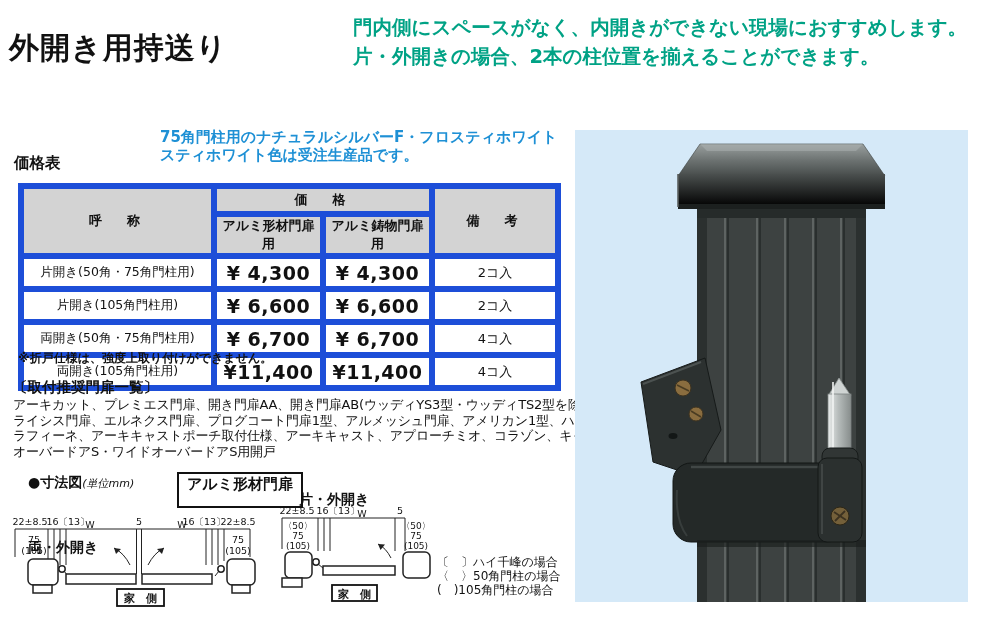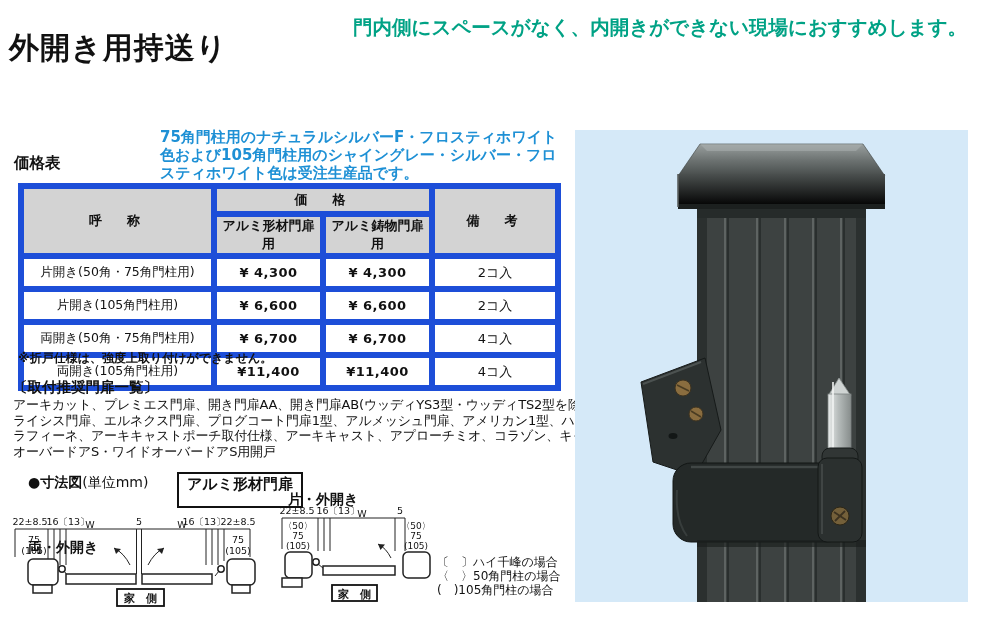--- a/index.html
+++ b/index.html
@@ -13,51 +13,51 @@
   .headline{left:353px;top:13px;font-size:19.5px;font-weight:bold;color:#00a285;line-height:29px;white-space:nowrap;}
   .order-note{left:160px;top:128px;font-size:15px;font-weight:bold;color:#1e90d5;line-height:18px;white-space:nowrap;}
   .price-label{left:14px;top:153px;font-size:15.5px;font-weight:bold;}
   .price-table{left:18px;top:183px;border-collapse:collapse;table-layout:fixed;width:537px;}
   .price-table th,.price-table td{border:6px solid #1d4ed8;text-align:center;padding:0;}
   .price-table{border:2px solid #111;}
   .price-table th{background:#d3d3d3;font-size:13px;font-weight:bold;}
   .price-table .h1{height:22px;letter-spacing:6px;}
   .price-table .h2{height:26px;letter-spacing:0;}
   .price-table td{height:27px;font-size:13px;background:#fff;}
-  .price-table td.price{font-size:13px;font-weight:bold;letter-spacing:0.5px;margin-top:30px;}
+  .price-table td.price{font-size:19px;font-weight:bold;letter-spacing:0.5px;margin-top:30px;}
   .price-table .name{font-size:12.5px;}
   .thick-r{border-right-width:2px !important;}
   .thick-b{border-bottom-width:2px !important;}
   .footnote{left:18px;top:350px;font-size:12px;font-weight:bold;}
   .rec-heading{left:13px;top:378px;font-size:14.5px;font-weight:bold;}
   .rec-body{left:13px;top:397px;font-size:13px;line-height:15.6px;white-space:nowrap;letter-spacing:-0.2px;}
   .dim-heading{left:28px;top:474px;font-size:14px;font-weight:bold;}
-  .dim-unit{font-size:14px;font-weight:normal;}
+  .dim-unit{font-size:11px;font-weight:normal;font-style:italic;}
   .frame-label{left:177px;top:472px;border:2px solid #111;padding:1px 8px 12px 8px;font-size:15px;font-weight:bold;background:#fff;}
   .dia-title{font-size:14px;font-weight:bold;}
   .dia1-title{left:28px;top:495px;margin-top:44px;}
-  .dia2-title{left:288px;top:491px;text-align:right;}
+  .dia2-title{left:299px;top:491px;text-align:right;}
   .legend{left:437px;top:556px;font-size:12px;line-height:13.8px;white-space:nowrap;}
   svg text{fill:#111;font-family:"DejaVu Sans","Liberation Sans",sans-serif;}
   .dline{stroke:#222;stroke-width:1;}
   .dshape{fill:#fff;stroke:#222;stroke-width:1.5;}
   .dbox{fill:#fff;stroke:#111;stroke-width:1.8;}
 </style>
 </head>
 <body>
 
 <h1 class="abs page-title">外開き用持送り</h1>
 
 <div class="abs headline">
   <div>門内側にスペースがなく、内開きができない現場におすすめします。</div>
+  <div>片・外開きの場合、2本の柱位置を揃えることができます。</div>
 </div>
 
 <div class="abs order-note">
   <div>75角門柱用のナチュラルシルバーF・フロスティホワイト</div>
-  <div>色および105角門柱用のシャイングレー・シルバー・フロ</div>
   <div>スティホワイト色は受注生産品です。</div>
 </div>
 
 <div class="abs price-label">価格表</div>
 
 <table class="abs price-table">
   <colgroup>
       <col style="width:193px">
       <col style="width:109px">
       <col style="width:109px">

